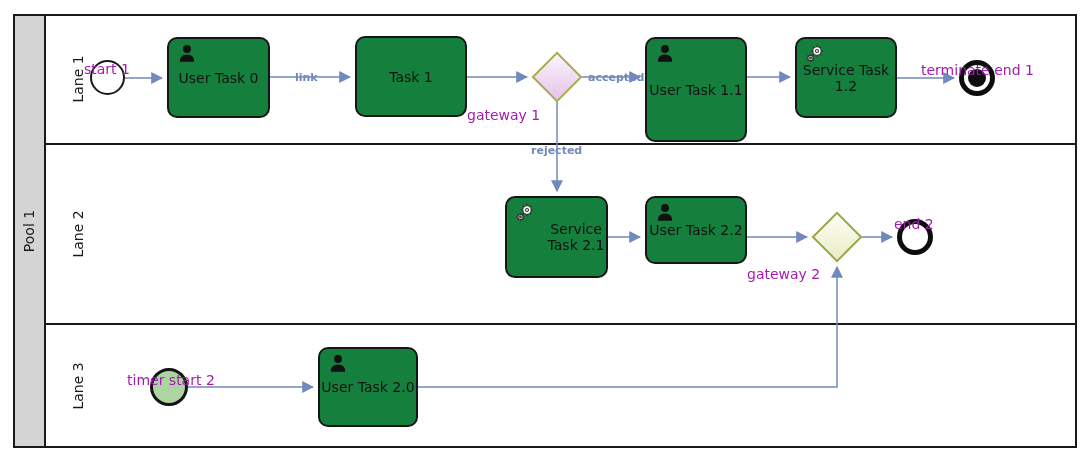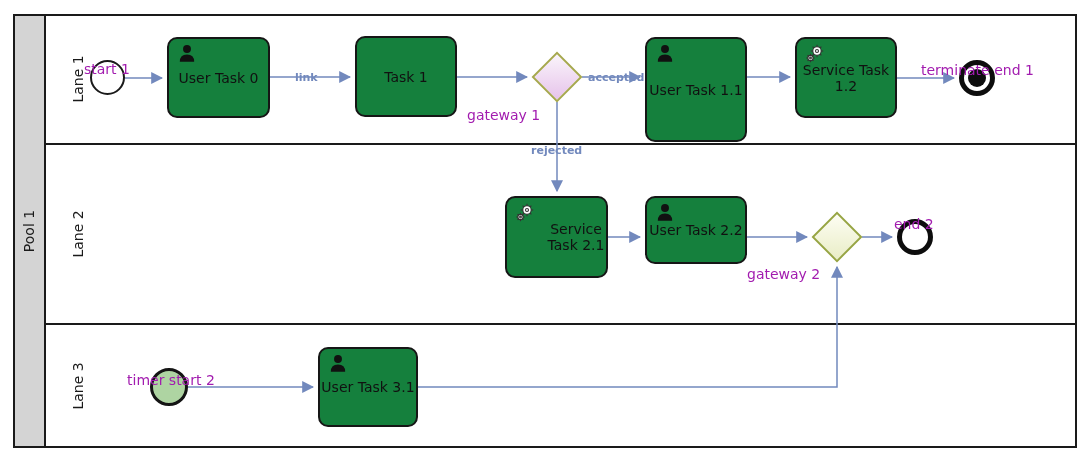--- a/index.html
+++ b/index.html
@@ -81,21 +81,21 @@
   <div class="node-label" style="left:84px; top:61px;">start 1</div>
 
   <div class="task" style="left:167px; top:37px; width:103px; height:81px;">
     <svg class="task-icon" viewBox="0 0 20 20">
       <circle cx="10" cy="5.5" r="3.6" fill="#111"></circle>
       <path d="M3.5 17 Q3.5 10.5 10 10.5 Q16.5 10.5 16.5 17 Z" fill="#111"></path>
     </svg>
     <span>User Task 0</span>
   </div>
 
-  <div class="task" style="left:355px; top:36px; width:102px; height:81px;">
+  <div class="task" style="left:355px; top:36px; width:112px; height:81px;">
     <span>Task 1</span>
   </div>
 
   <div class="gateway gw1" style="left:532px; top:52px;">
     <div class="diamond"></div>
   </div>
   <div class="node-label" style="left:467px; top:107px;">gateway 1</div>
 
   <div class="task" style="left:645px; top:37px; width:102px; height:105px;">
     <svg class="task-icon" viewBox="0 0 20 20">
@@ -195,16 +195,16 @@
   <div class="node-label" style="left:894px; top:216px;">end 2</div>
 
   <div class="event timer" style="left:150px; top:368px; width:38px; height:38px;"></div>
   <div class="node-label" style="left:127px; top:372px;">timer start 2</div>
 
   <div class="task" style="left:318px; top:347px; width:100px; height:80px;">
     <svg class="task-icon" viewBox="0 0 20 20">
       <circle cx="10" cy="5.5" r="3.6" fill="#111"></circle>
       <path d="M3.5 17 Q3.5 10.5 10 10.5 Q16.5 10.5 16.5 17 Z" fill="#111"></path>
     </svg>
-    <span>User Task 3.1</span>
+    <span>User Task 2.0</span>
   </div>
 
 </div>
 
 </body></html>

